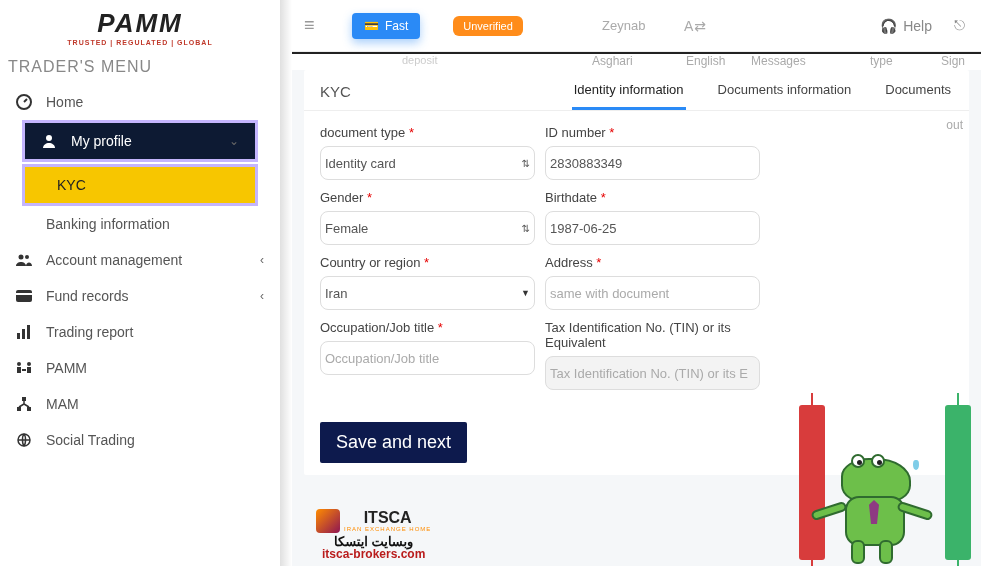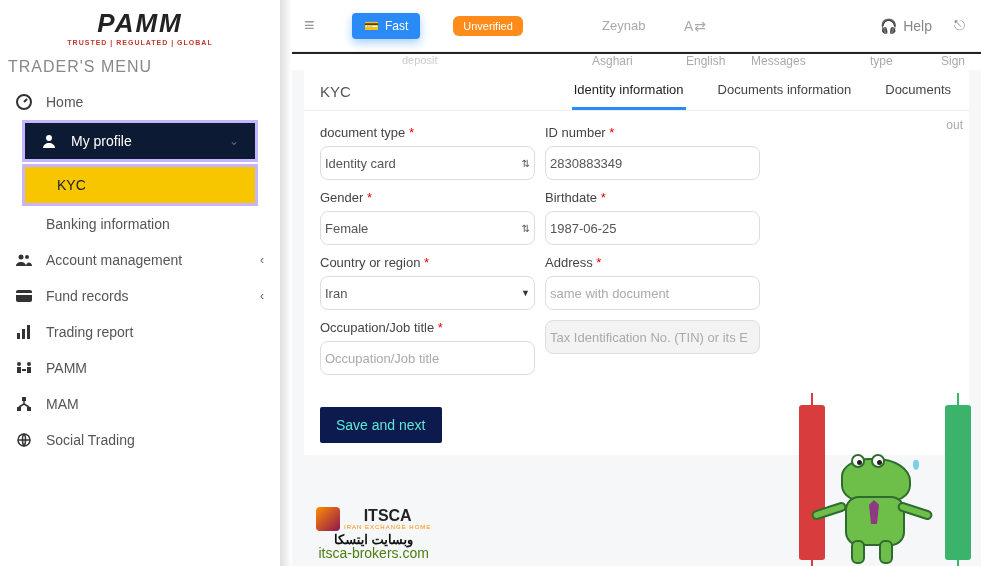--- a/index.html
+++ b/index.html
@@ -49,29 +49,29 @@
 .form-area{padding:14px 16px 20px;display:grid;grid-template-columns:215px 215px;column-gap:10px;row-gap:10px}
 .field label{font-size:13px;color:#444;display:block;margin-bottom:6px}
 .req{color:#e60000}
 .input, .select{width:100%;height:34px;border:1px solid #ddd;border-radius:8px;padding:0 4px;font-size:13px;color:#555;background:#fff}
 .select{display:flex;align-items:center;justify-content:space-between;cursor:pointer}
 .select .arr{font-size:10px;color:#555}
 .select.dd .arr{font-size:9px;color:#333}
 .input::placeholder{color:#aaa}
 .input.disabled{background:#f3f3f3;color:#aaa}
 
-.save-btn{margin:12px 16px;background:#0d1a4d;color:#5eead4;border:none;padding:10px 16px;font-size:14px;border-radius:2px;cursor:pointer}
+.save-btn{margin:12px 16px;background:#0d1a4d;color:#ffffff;border:none;padding:10px 16px;font-size:18px;border-radius:2px;cursor:pointer}
 
 .watermark{position:absolute;left:316px;bottom:6px;text-align:center;line-height:1}
 .wm-top{display:flex;align-items:center;gap:4px;justify-content:center}
 .wm-logo{width:24px;height:24px;background:linear-gradient(135deg,#ff8c00,#8e1453);border-radius:4px;display:inline-block}
 .wm-itsca{font-size:16px;font-weight:900;color:#222}
 .wm-sub{font-size:6px;color:#ff8c00;letter-spacing:1px}
 .wm-ar{font-size:13px;font-weight:700;color:#111;direction:rtl;margin-top:2px}
-.wm-url{font-size:14px;font-weight:400;color:#4d7c0f}
+.wm-url{font-size:12px;font-weight:700;color:#b91c1c}
 
 .croc{position:absolute;right:8px;bottom:0;width:180px;height:190px}
 .bar-red{position:absolute;left:6px;bottom:6px;width:26px;height:155px;background:#d83c3c;border-radius:3px}
 .bar-red:before,.bar-red:after{content:"";position:absolute;left:50%;width:2px;height:12px;background:#d83c3c;transform:translateX(-50%)}
 .bar-red:before{top:-12px}.bar-red:after{bottom:-12px}
 .bar-grn{position:absolute;right:2px;bottom:6px;width:26px;height:155px;background:#3bb36a;border-radius:3px}
 .bar-grn:before,.bar-grn:after{content:"";position:absolute;left:50%;width:2px;height:12px;background:#3bb36a;transform:translateX(-50%)}
 .bar-grn:before{top:-12px}.bar-grn:after{bottom:-12px}
 .croc-body{position:absolute;left:38px;bottom:8px;width:100px;height:100px}
 .chead{width:70px;height:46px;background:#6dbf4a;border-radius:40% 50% 40% 40%;position:absolute;top:0;left:10px;border:2px solid #2f6b2f}
@@ -279,20 +279,21 @@
       <div class="field">
         <label><span>Address</span> <span class="req">*</span></label>
         <input class="input" placeholder="same with document" style="">
       </div>
 
       <div class="field">
         <label><span>Occupation/Job title</span> <span class="req">*</span></label>
         <input class="input" placeholder="Occupation/Job title" style="">
       </div>
       <div class="field">
+        <label>Tax Identification No. (TIN) or its Equivalent</label>
         <input class="input disabled" placeholder="Tax Identification No. (TIN) or its E" style="">
       </div>
     </div>
 
     <button class="save-btn">Save and next</button>
   </div>
 </div>
 
 <div class="watermark">
   <div class="wm-top">

